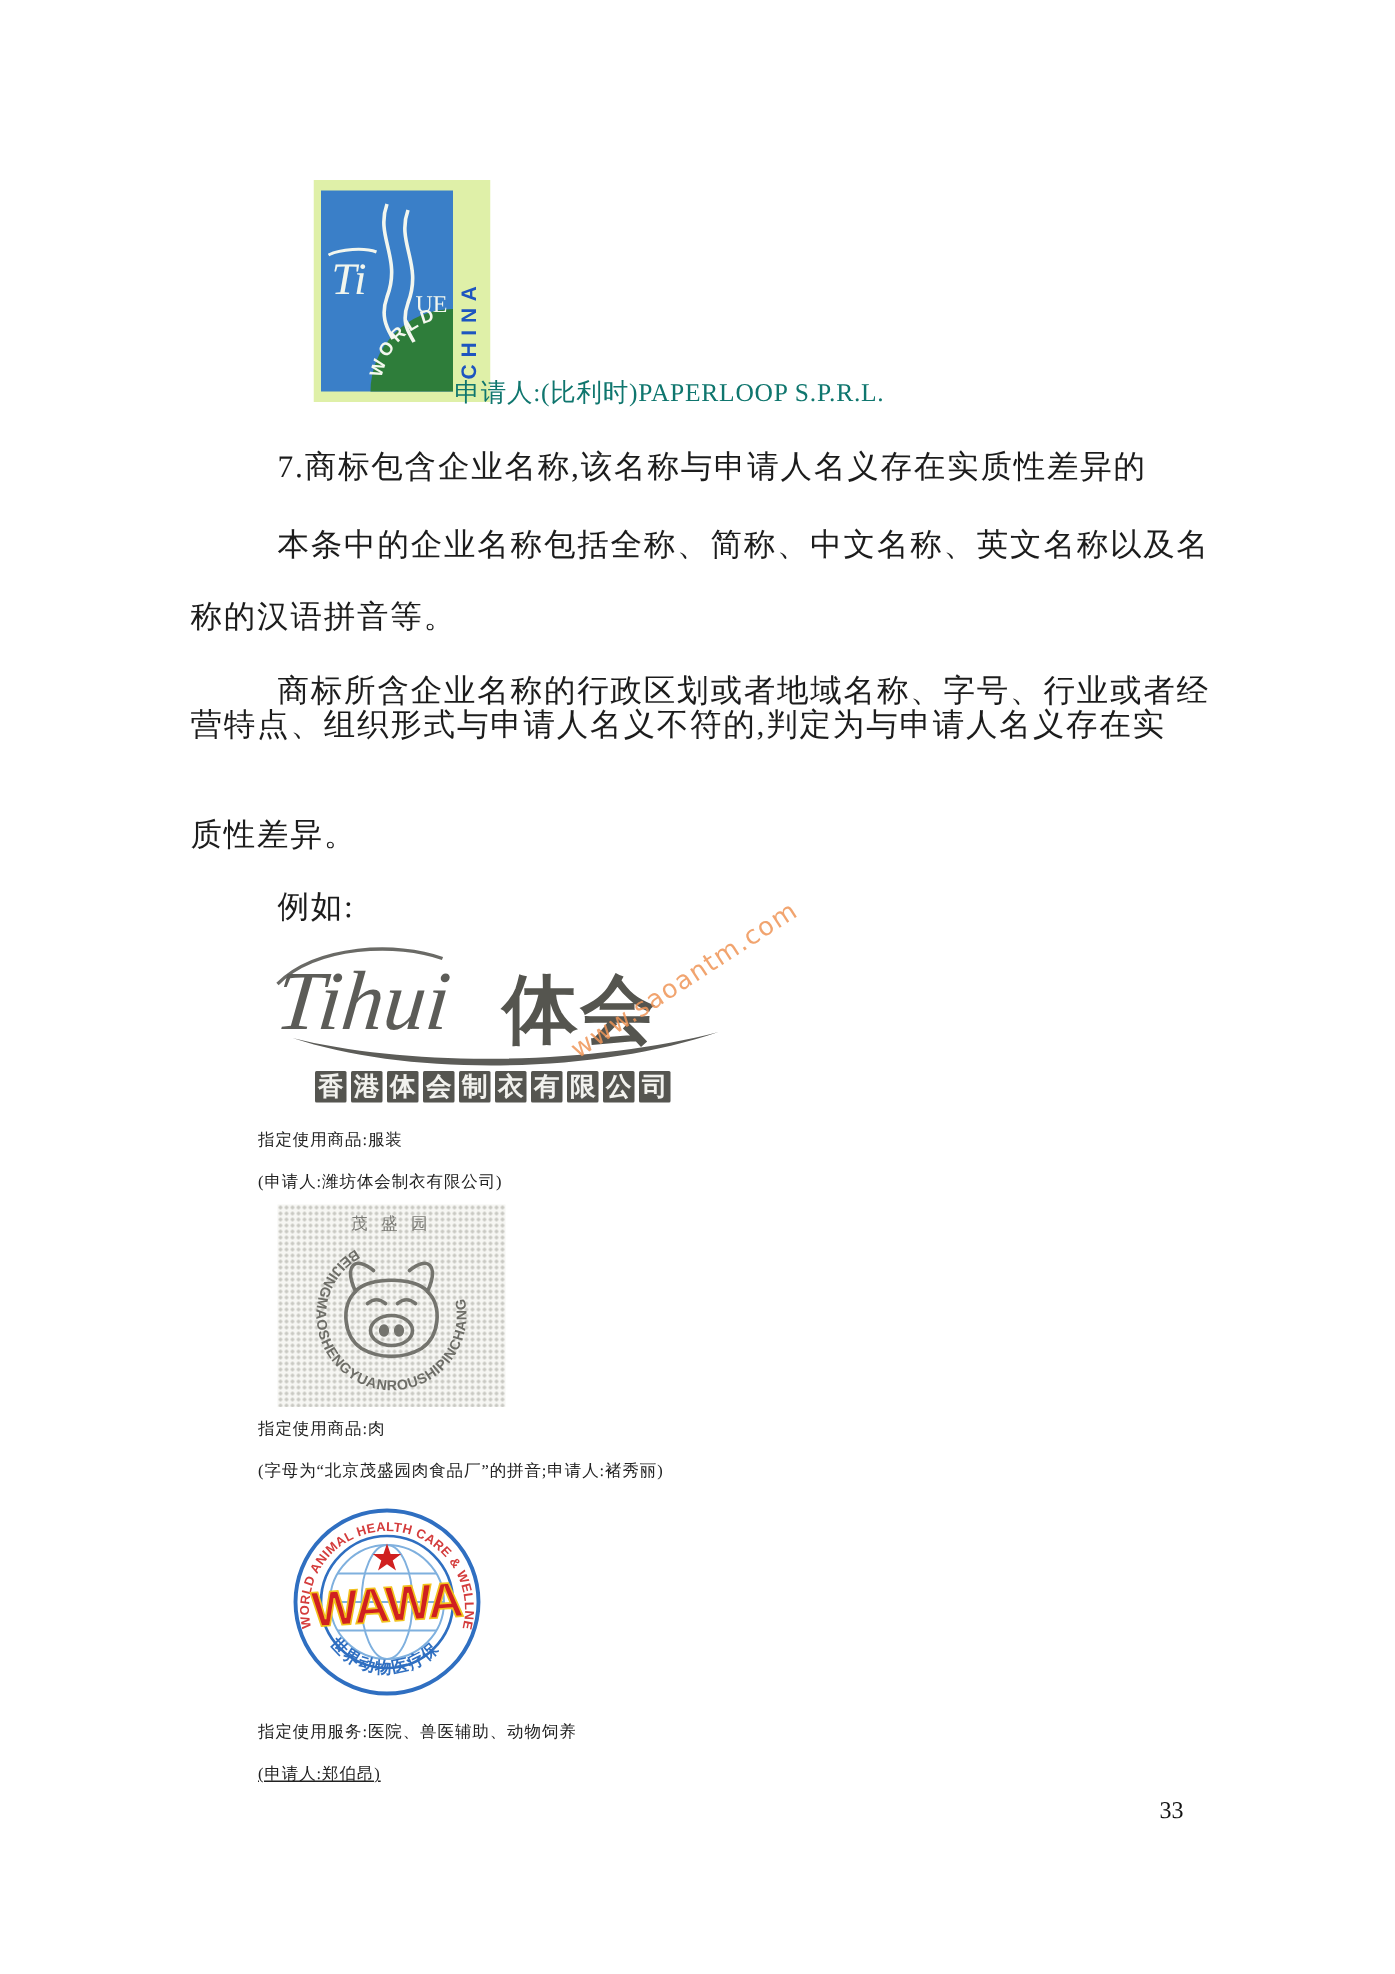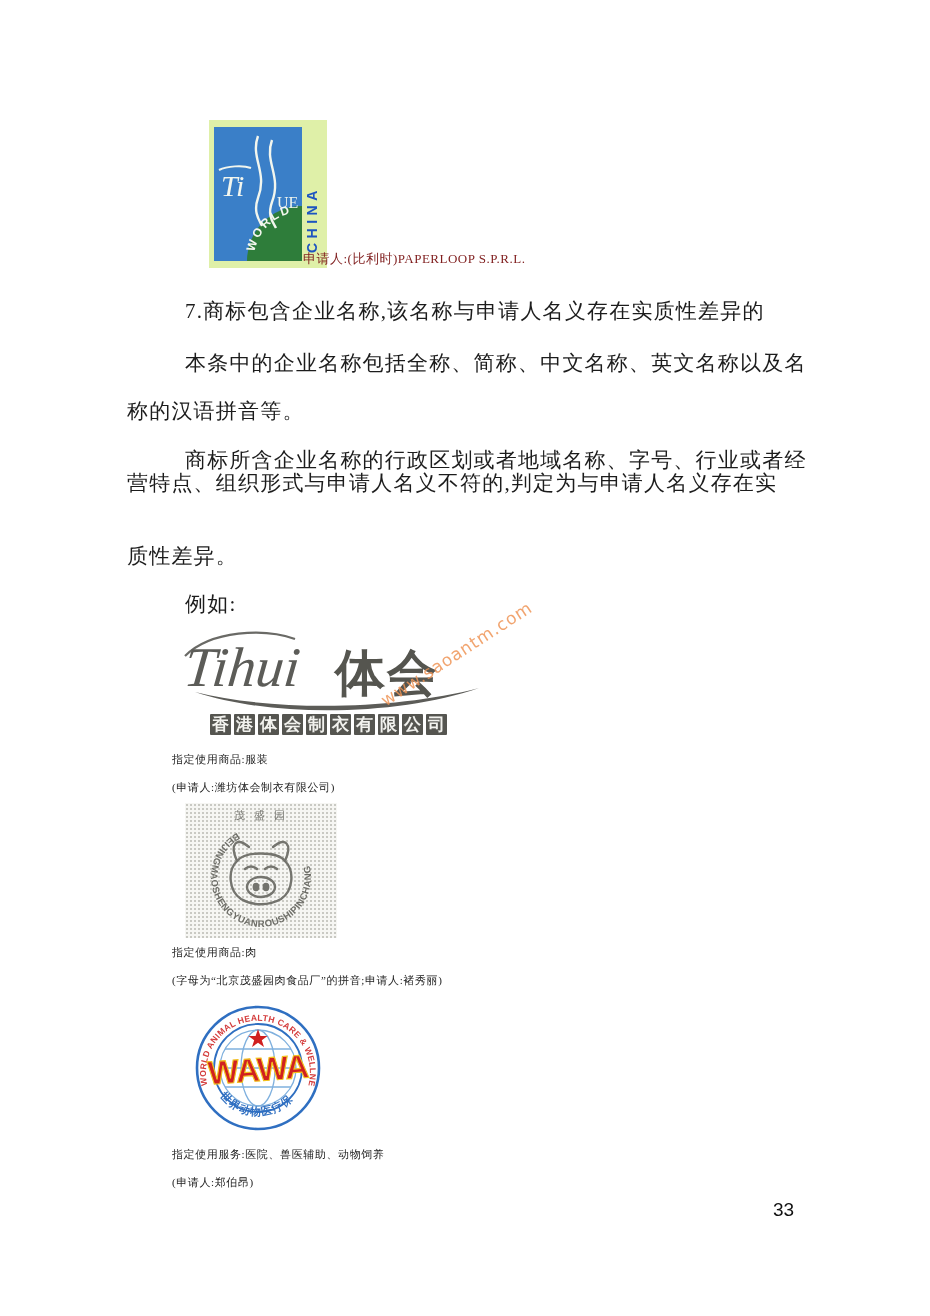--- a/index.html
+++ b/index.html
@@ -3,22 +3,22 @@
 <meta charset="utf-8">
 <style>
   html,body{margin:0;padding:0;background:#ffffff;}
   .page{
     position:relative;width:930px;height:1316px;background:#ffffff;overflow:hidden;
     font-family:"Liberation Serif","DejaVu Serif",serif;color:#1d1d1d;
   }
   .abs{position:absolute;}
   .bodyline{font-size:21px;letter-spacing:1.2px;white-space:nowrap;color:#1c1c1c;}
   .caption{font-size:11px;letter-spacing:0.6px;white-space:nowrap;color:#222;}
-  .applicant{font-size:13px;letter-spacing:0.5px;white-space:nowrap;color:#7f1d1d;}
-  .pagenum{font-family:Liberation Sans, sans-serif;font-size:19px;color:#111;}
+  .applicant{font-size:17px;letter-spacing:0.5px;white-space:nowrap;color:#0f766e;}
+  .pagenum{font-family:Liberation Serif, serif;font-size:16px;color:#111;}
   .watermark{
     font-family:"DejaVu Sans",sans-serif;font-size:17px;letter-spacing:1px;
     color:rgba(238,148,86,0.85);transform:rotate(-33deg);transform-origin:left bottom;
     white-space:nowrap;z-index:6;
   }
   
   .tihui-wrap{width:302px;height:120px;}
   .tihui-blocks{position:absolute;left:27px;top:88px;display:flex;gap:3px;}
   .tihui-blocks .char-block{
     display:inline-block;background:#555550;color:#f2f2ee;
@@ -152,17 +152,17 @@
         <textPath href="#wawaBottom" startOffset="0">世界动物医疗保健联盟</textPath>
       </text>
 
       <path d="M 70 26 L 72.4 33 L 79.5 33 L 73.8 37.3 L 76 44 L 70 39.8 L 64 44 L 66.2 37.3 L 60.5 33 L 67.6 33 Z" fill="#d02020"></path>
 
       <text x="70" y="78" text-anchor="middle" font-size="33" font-weight="bold" fill="#d02020" stroke="#f2c21e" stroke-width="1.1" letter-spacing="-1" transform="rotate(-4 70 70)">WAWA</text>
     </svg>
   </div>
 
   <div class="abs caption" style="left:172px;top:1147px;">指定使用服务:医院、兽医辅助、动物饲养</div>
-  <div class="abs caption" style="left:172px;top:1175px;">(申请人:郑伯昂)</div>
+  <div class="abs caption" style="left:172px;top:1175px;text-decoration:underline;">(申请人:郑伯昂)</div>
 
   <div class="abs pagenum" style="left:773px;top:1199px;">33</div>
 
 </div>
 
 </body></html>

